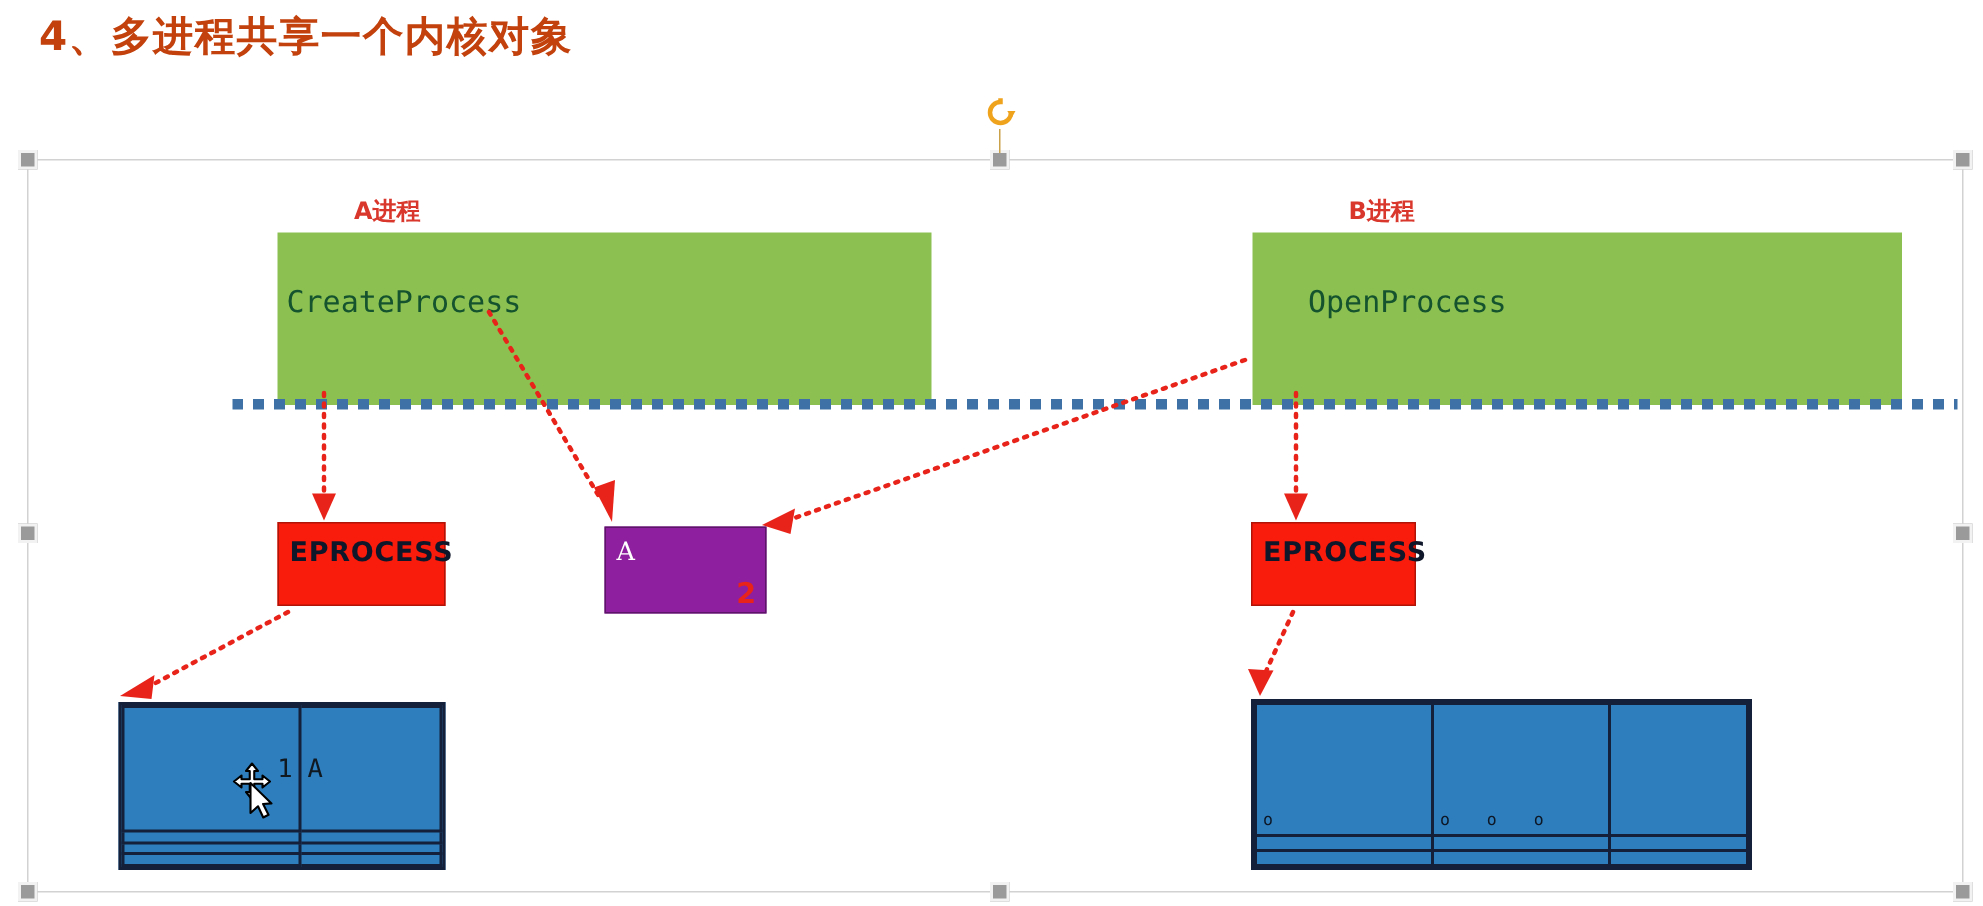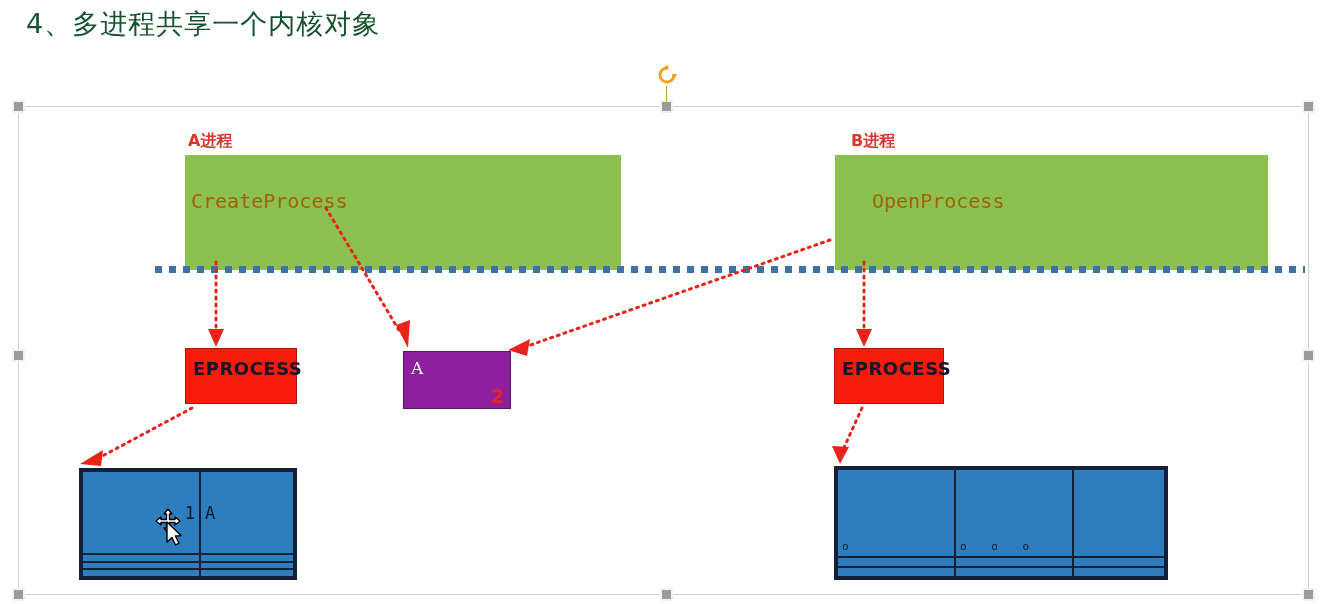--- a/index.html
+++ b/index.html
@@ -9,22 +9,22 @@
     font-family:"Liberation Sans",sans-serif;
     overflow:hidden;
     position:relative;
   }
   #stage{position:absolute;left:0;top:0;width:1322px;height:604px;}
 
   
   .title{
     position:absolute;left:26px;top:6px;
     font-family:"DejaVu Sans",sans-serif;
-    font-size:27px;font-weight:400;
-    color:#14532d;
+    font-size:27px;font-weight:700;
+    color:#c2410c;
     letter-spacing:1px;
     white-space:nowrap;
   }
 
   
   .sel-line{position:absolute;background:#d2d2d2;}
   .sel-line.h{height:1px;}
   .sel-line.v{width:1px;}
   .sel-handle{
     position:absolute;width:13px;height:13px;
@@ -35,25 +35,26 @@
   .rot-stem{position:absolute;width:1px;background:#c9a24a;}
   .rot-icon{position:absolute;width:22px;height:22px;}
 
   
   .green-box{position:absolute;background:#8cc152;}
   .proc-label{
     position:absolute;
     font-family:"DejaVu Sans",sans-serif;
     font-size:16px;font-weight:700;color:#d9362c;
     white-space:nowrap;
+    margin-left:48px;
   }
   .api-text{
     position:absolute;
     font-family:"DejaVu Sans Mono","Liberation Mono",monospace;
-    font-size:20px;color:#a16207;
+    font-size:20px;color:#14532d;
     white-space:nowrap;
   }
   .divider{
     position:absolute;height:7px;
     background-image:repeating-linear-gradient(to right,#3e72a6 0 7px,transparent 7px 14px);
   }
   .red-box{
     position:absolute;background:#f91b0b;border:1px solid #b01408;
     box-sizing:border-box;
   }

